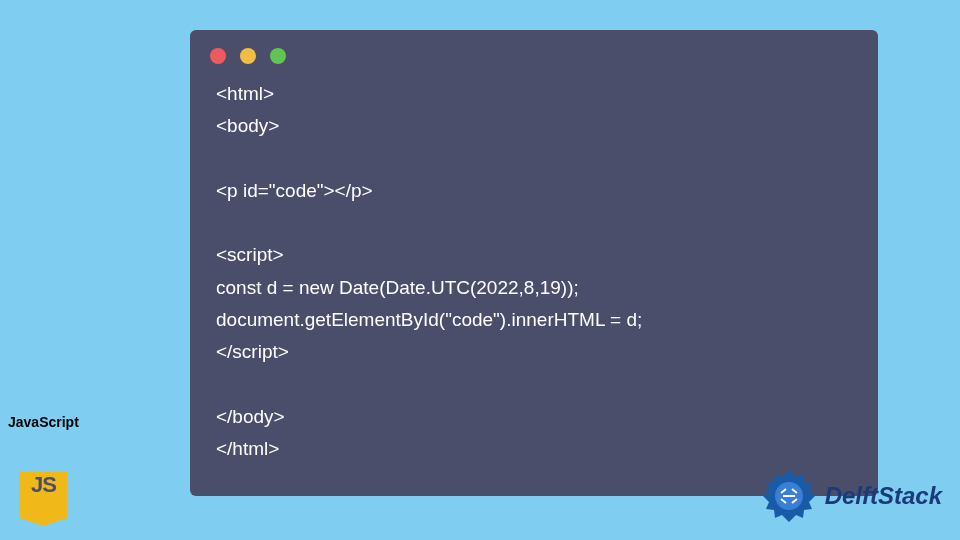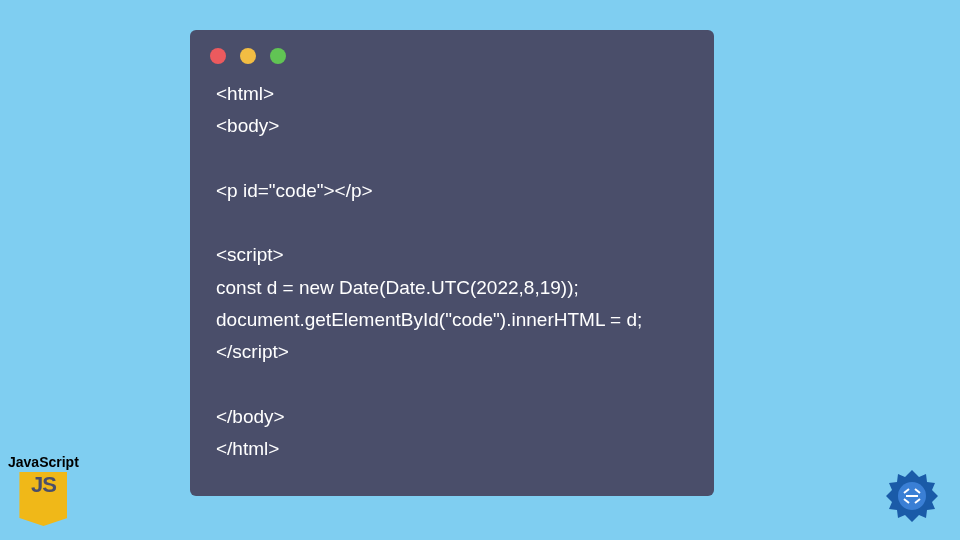--- a/index.html
+++ b/index.html
@@ -11,21 +11,21 @@
       width: 960px;
       height: 540px;
       background: #7fcef1;
       position: relative;
       font-family: Arial, sans-serif;
     }
     .code-window {
       position: absolute;
       top: 30px;
       left: 190px;
-      width: 524px;
+      width: 688px;
       background: #4a4e6a;
       border-radius: 6px;
       padding-bottom: 20px;
     }
     .window-controls {
       display: flex;
       gap: 14px;
       padding: 18px 20px 8px 20px;
     }
     .dot {
@@ -44,20 +44,21 @@
       line-height: 1.7;
       white-space: pre;
     }
     .js-badge {
       position: absolute;
       bottom: 14px;
       left: 8px;
       display: flex;
       flex-direction: column;
       align-items: center;
+      gap: 40px;
     }
     .js-label {
       font-size: 14px;
       font-weight: bold;
       color: #000;
       margin-bottom: 2px;
     }
     .js-logo {
       width: 48px;
       height: 54px;
@@ -128,13 +129,14 @@
   <div class="delft-icon">
     <svg width="60" height="60" viewBox="0 0 60 60">
       <g transform="translate(30,30)">
         <path d="M0,-26 L7,-19 L14,-22 L15,-14 L23,-13 L20,-6 L26,0 L20,6 L23,13 L15,14 L14,22 L7,19 L0,26 L-7,19 L-14,22 L-15,14 L-23,13 L-20,6 L-26,0 L-20,-6 L-23,-13 L-15,-14 L-14,-22 L-7,-19 Z" fill="#1a5ba8"></path>
         <circle r="14" fill="#3a7fd5"></circle>
         <path d="M-8,-3 L-3,-7 M-8,3 L-3,7 M8,-3 L3,-7 M8,3 L3,7" stroke="#fff" stroke-width="2" fill="none"></path>
         <line x1="-6" y1="0" x2="6" y2="0" stroke="#fff" stroke-width="2"></line>
       </g>
     </svg>
   </div>
+  <div class="delft-text">DelftStack</div>
 </div>
 
 </body></html>

